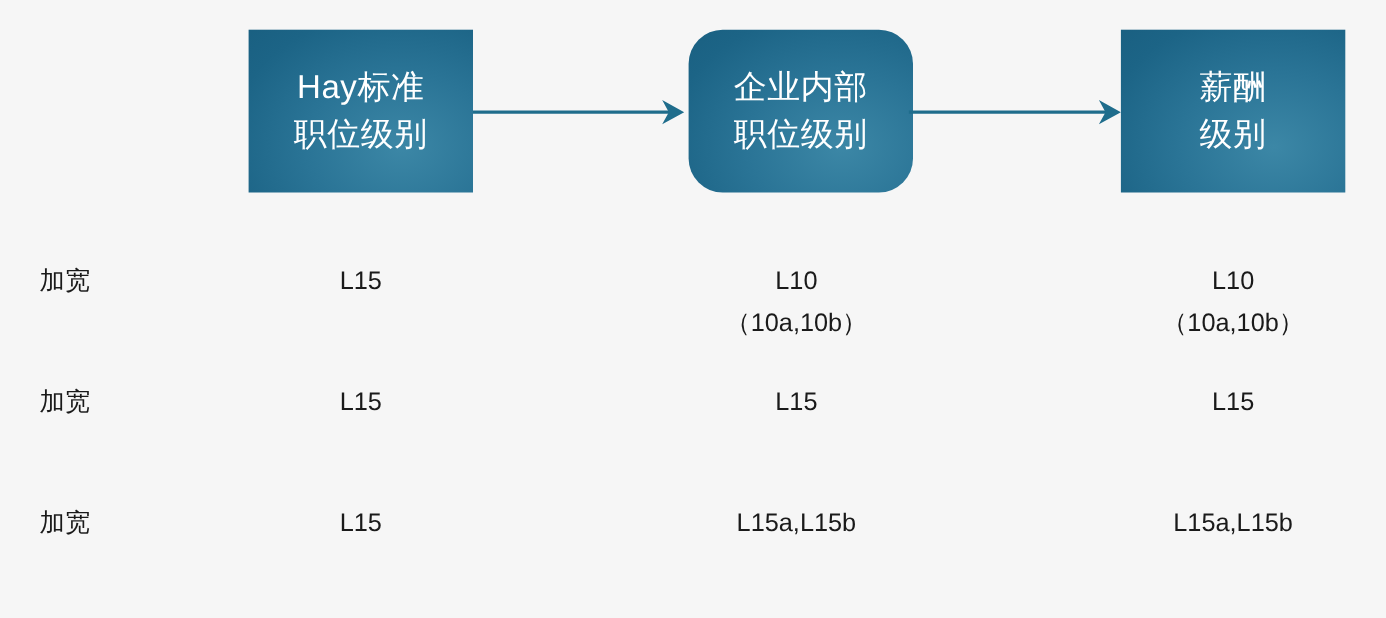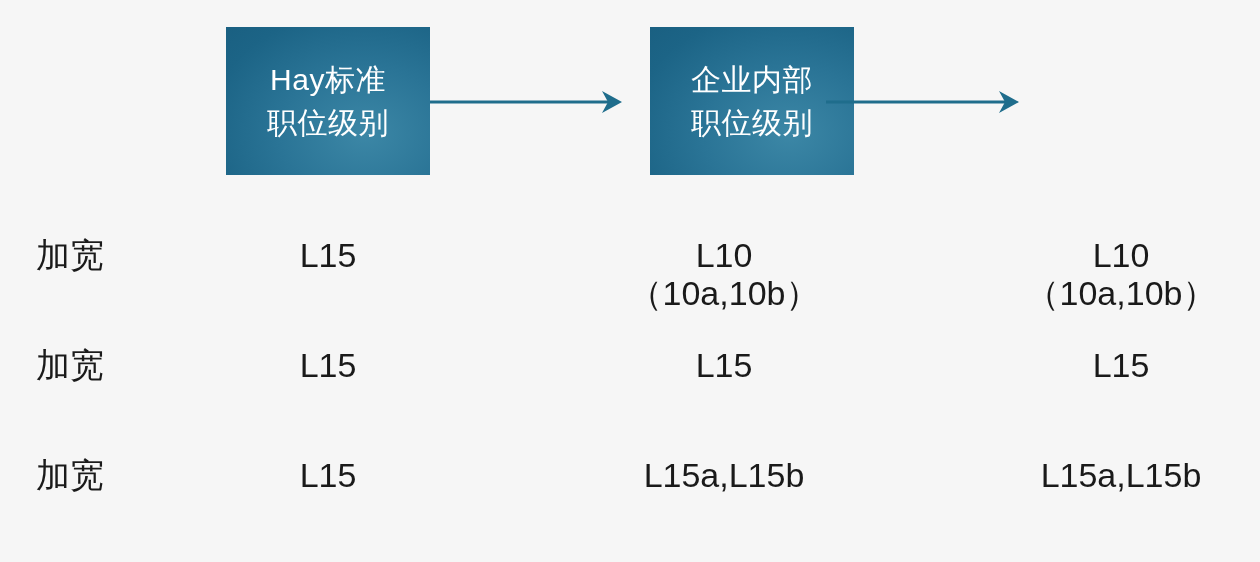--- a/index.html
+++ b/index.html
@@ -32,21 +32,21 @@
         #2a7496 34%,
         #1c6486 62%,
         #16597a 100%);
     display: flex;
     flex-direction: column;
     align-items: center;
     justify-content: center;
     box-sizing: border-box;
   }
   .flow-box.b1 { left: 226px; }
-  .flow-box.b2 { left: 650px; }
+  .flow-box.b2 { left: 626px; border-radius: 31px; }
   .flow-box.b3 { left: 1019px; }
 
   .flow-box .line {
     color: #ffffff;
     font-size: 30px;
     line-height: 43px;
     letter-spacing: 0.5px;
     white-space: nowrap;
     text-align: center;
   }
@@ -86,21 +86,21 @@
   .cell-value {
     width: 204px;
     text-align: center;
   }
   .gap-1 { width: 192px; }
   .gap-2 { width: 193px; }
   .tail { flex: 1 1 auto; }
 
   .txt {
     color: #1a1a1a;
-    font-size: 34px;
+    font-size: 23px;
     line-height: 38px;
     white-space: nowrap;
   }
   .txt.sub {
     display: block;
   }
 </style>
 </head>
 <body>
 
@@ -109,20 +109,24 @@
   <div class="flow-box b1">
     <span class="line">Hay标准</span>
     <span class="line">职位级别</span>
   </div>
 
   <div class="flow-box b2">
     <span class="line">企业内部</span>
     <span class="line">职位级别</span>
   </div>
 
+  <div class="flow-box b3">
+    <span class="line">薪酬</span>
+    <span class="line">级别</span>
+  </div>
 
   <div class="arrow a1">
     <svg width="192" height="28" viewBox="0 0 192 28" xmlns="http://www.w3.org/2000/svg">
       <line x1="0" y1="14" x2="180" y2="14" stroke="#1f6d8c" stroke-width="3"></line>
       <path d="M172 3 L192 14 L172 25 L178 14 Z" fill="#1f6d8c"></path>
     </svg>
   </div>
 
   <div class="arrow a2">
     <svg width="193" height="28" viewBox="0 0 193 28" xmlns="http://www.w3.org/2000/svg">

